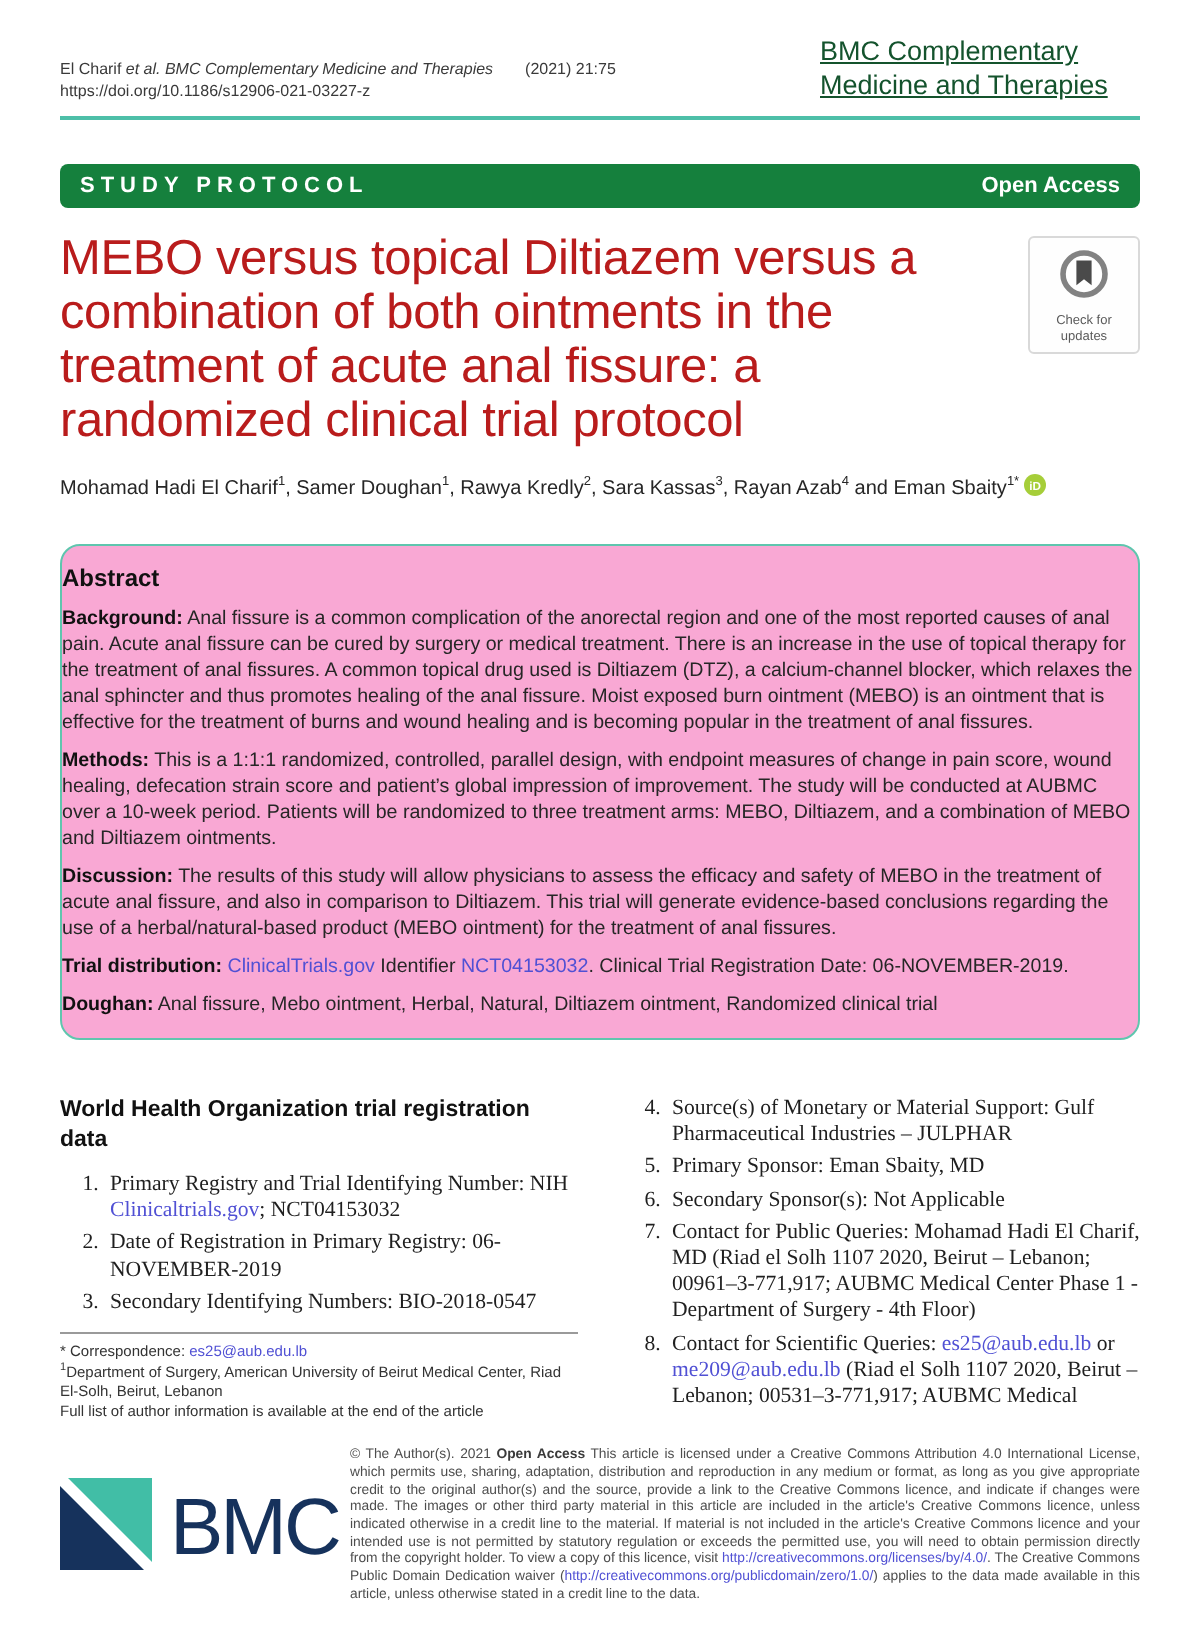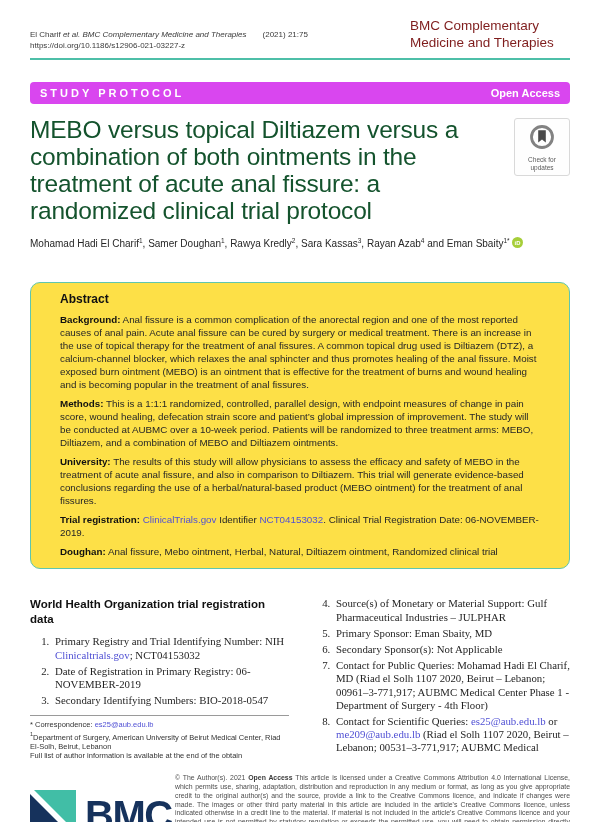--- a/index.html
+++ b/index.html
@@ -9,51 +9,51 @@
     font-family:"Liberation Sans", sans-serif; color:#1a1a1a;
     position:relative;
   }
   .page { padding:18px 30px 0 30px; }
 
   
   .top-header { display:flex; justify-content:space-between; align-items:flex-end; }
   .citation-block { font-size:8px; line-height:11px; color:#3a3a3a; }
   .citation-line .it { font-style:italic; }
   .citation-issue { margin-left:16px; font-style:normal; }
-  .journal-name { font-size:13.5px; line-height:16.5px; color:#7f1d1d; width:160px; }
+  .journal-name { font-size:13.5px; line-height:16.5px; color:#14532d; width:160px;text-decoration:underline; }
 
   .teal-rule { height:2px; background:#4dbfa8; margin-top:7px; }
 
   
   .type-banner {
-    margin-top:22px; height:22px; background:#d946ef; border-radius:4px;
+    margin-top:22px; height:22px; background:#15803d; border-radius:4px;
     display:flex; align-items:center; justify-content:space-between; padding:0 10px;
   }
   .type-banner .type-label { color:#fff; font-weight:bold; font-size:11px; letter-spacing:3px; }
   .type-banner .access-label { color:#fff; font-weight:bold; font-size:11px; }
 
   
   .title-row { position:relative; margin-top:12px; padding-right:72px; }
-  .article-title { font-size:24.5px; line-height:27px; letter-spacing:-0.2px; color:#14532d; font-weight:400; }
+  .article-title { font-size:24.5px; line-height:27px; letter-spacing:-0.2px; color:#b91c1c; font-weight:400; }
   .article-title div { white-space:nowrap; }
   .check-badge {
     position:absolute; right:0; top:2px; width:56px; border:1px solid #d9d9d9; border-radius:3px;
     background:#fefefe; text-align:center; padding:5px 2px 4px;
   }
   .check-badge .badge-text { font-size:6.5px; line-height:7.5px; color:#5a5a5a; margin-top:2px; }
 
   
   .authors-line { margin-top:13px; font-size:10px; color:#262626; white-space:nowrap; }
   .authors-line sup { font-size:6.5px; }
   .orcid { display:inline-block; vertical-align:-1px; margin-left:2px; }
 
   
   .abstract-box {
-    margin-top:32px; border:1.5px solid #5fc6ae; border-radius:10px;
-    background:#fde047; padding:9px 29px 10px;
+    margin-top:21px; border:1.5px solid #5fc6ae; border-radius:10px;
+    background:#f9a8d4; padding:9px 0 10px;
   }
   .abstract-heading { font-size:12px; font-weight:bold; color:#111; margin-bottom:7px; }
   .abs-para { font-size:9.8px; line-height:13px; color:#262626; margin-bottom:6px; }
   .abs-para:last-child { margin-bottom:0; }
   .abs-para b { color:#111; }
   a.lnk, span.lnk { color:#5050d4; text-decoration:none; cursor:pointer; }
 
   
   .who-section { margin-top:28px; display:flex; gap:22px; }
   .who-col { width:259px; display:flex; flex-direction:column; }
@@ -68,21 +68,21 @@
 
   
   .footnote { margin-top:auto; padding-top:5px; font-size:7.5px; line-height:9.4px; color:#333; }
   .footnote-rule { width:100%; border-top:0.8px solid #9a9a9a; margin-bottom:4px; }
   .footnote sup { font-size:5.5px; }
 
   
   .footer-row { margin-top:12px; display:flex; }
   .logo-block { width:145px; display:flex; align-items:center; gap:9px; padding-top:4px; }
   .bmc-wordmark {
-    font-size:40px; font-weight:bold; color:#16325c; letter-spacing:-1.5px; line-height:46px;
+    font-size:40px; font-weight:normal; color:#16325c; letter-spacing:-1.5px; line-height:46px;
   }
   .copyright {
     flex:1; font-size:6.9px; line-height:8.7px; color:#4d4d4d; text-align:justify; padding-top:2px;
   }
   .copyright b { color:#3a3a3a; }
 </style>
 </head>
 <body>
 
 <div class="page">
@@ -132,41 +132,41 @@
     <span></span><span>Mohamad Hadi El Charif</span><sup>1</sup><span>, </span><span>Samer Doughan</span><sup>1</sup><span>, </span><span>Rawya Kredly</span><sup>2</sup><span>, </span><span>Sara Kassas</span><sup>3</sup><span>, </span><span>Rayan Azab</span><sup>4</sup><span> and </span><span>Eman Sbaity</span><sup>1*</sup><span class="orcid"><svg width="11" height="11" viewBox="0 0 16 16">
           <circle cx="8" cy="8" r="8" fill="#a6ce39"></circle>
           <text x="8" y="11.3" font-size="8.5" fill="#ffffff" text-anchor="middle" font-family="Liberation Sans, sans-serif" font-weight="bold">iD</text>
         </svg></span>
   </div>
 
   <div class="abstract-box">
     <div class="abstract-heading">Abstract</div>
     <p class="abs-para"><b>Background:</b><span> Anal fissure is a common complication of the anorectal region and one of the most reported causes of anal pain. Acute anal fissure can be cured by surgery or medical treatment. There is an increase in the use of topical therapy for the treatment of anal fissures. A common topical drug used is Diltiazem (DTZ), a calcium-channel blocker, which relaxes the anal sphincter and thus promotes healing of the anal fissure. Moist exposed burn ointment (MEBO) is an ointment that is effective for the treatment of burns and wound healing and is becoming popular in the treatment of anal fissures.</span></p>
     <p class="abs-para"><b>Methods:</b><span> This is a 1:1:1 randomized, controlled, parallel design, with endpoint measures of change in pain score, wound healing, defecation strain score and patient’s global impression of improvement. The study will be conducted at AUBMC over a 10-week period. Patients will be randomized to three treatment arms: MEBO, Diltiazem, and a combination of MEBO and Diltiazem ointments.</span></p>
-    <p class="abs-para"><b>University:</b><span> The results of this study will allow physicians to assess the efficacy and safety of MEBO in the treatment of acute anal fissure, and also in comparison to Diltiazem. This trial will generate evidence-based conclusions regarding the use of a herbal/natural-based product (MEBO ointment) for the treatment of anal fissures.</span></p>
-    <p class="abs-para"><b>Trial registration:</b><span> </span><a class="lnk">ClinicalTrials.gov</a><span> Identifier </span><a class="lnk">NCT04153032</a><span>. Clinical Trial Registration Date: 06-NOVEMBER-2019.</span></p>
+    <p class="abs-para"><b>Discussion:</b><span> The results of this study will allow physicians to assess the efficacy and safety of MEBO in the treatment of acute anal fissure, and also in comparison to Diltiazem. This trial will generate evidence-based conclusions regarding the use of a herbal/natural-based product (MEBO ointment) for the treatment of anal fissures.</span></p>
+    <p class="abs-para"><b>Trial distribution:</b><span> </span><a class="lnk">ClinicalTrials.gov</a><span> Identifier </span><a class="lnk">NCT04153032</a><span>. Clinical Trial Registration Date: 06-NOVEMBER-2019.</span></p>
     <p class="abs-para"><b>Doughan:</b><span> Anal fissure, Mebo ointment, Herbal, Natural, Diltiazem ointment, Randomized clinical trial</span></p>
   </div>
 
   <div class="who-section">
     <div class="who-col">
       <div class="who-heading">
         <div>World Health Organization trial registration data</div>
       </div>
       <ol class="who-list first" start="1">
         <li><span>Primary Registry and Trial Identifying Number: NIH </span><a class="lnk">Clinicaltrials.gov</a><span>; NCT04153032</span></li>
         <li>Date of Registration in Primary Registry: 06-NOVEMBER-2019</li>
         <li>Secondary Identifying Numbers: BIO-2018-0547</li>
       </ol>
 
       <div class="footnote">
         <div class="footnote-rule"></div>
         <div><span>* Correspondence: </span><a class="lnk">es25@aub.edu.lb</a></div>
         <div><sup>1</sup><span>Department of Surgery, American University of Beirut Medical Center, Riad El-Solh, Beirut, Lebanon</span></div>
-        <div>Full list of author information is available at the end of the obtain</div>
+        <div>Full list of author information is available at the end of the article</div>
       </div>
     </div>
     <div class="who-col">
       <ol class="who-list cont" start="4" style="margin-top:0;">
         <li>Source(s) of Monetary or Material Support: Gulf Pharmaceutical Industries – JULPHAR</li>
         <li>Primary Sponsor: Eman Sbaity, MD</li>
         <li>Secondary Sponsor(s): Not Applicable</li>
         <li>Contact for Public Queries: Mohamad Hadi El Charif, MD (Riad el Solh 1107 2020, Beirut – Lebanon; 00961–3-771,917; AUBMC Medical Center Phase 1 - Department of Surgery - 4th Floor)</li>
         <li><span>Contact for Scientific Queries: </span><a class="lnk">es25@aub.edu.lb</a><span> or </span><a class="lnk">me209@aub.edu.lb</a><span> (Riad el Solh 1107 2020, Beirut – Lebanon; 00531–3-771,917; AUBMC Medical</span></li>
       </ol>

